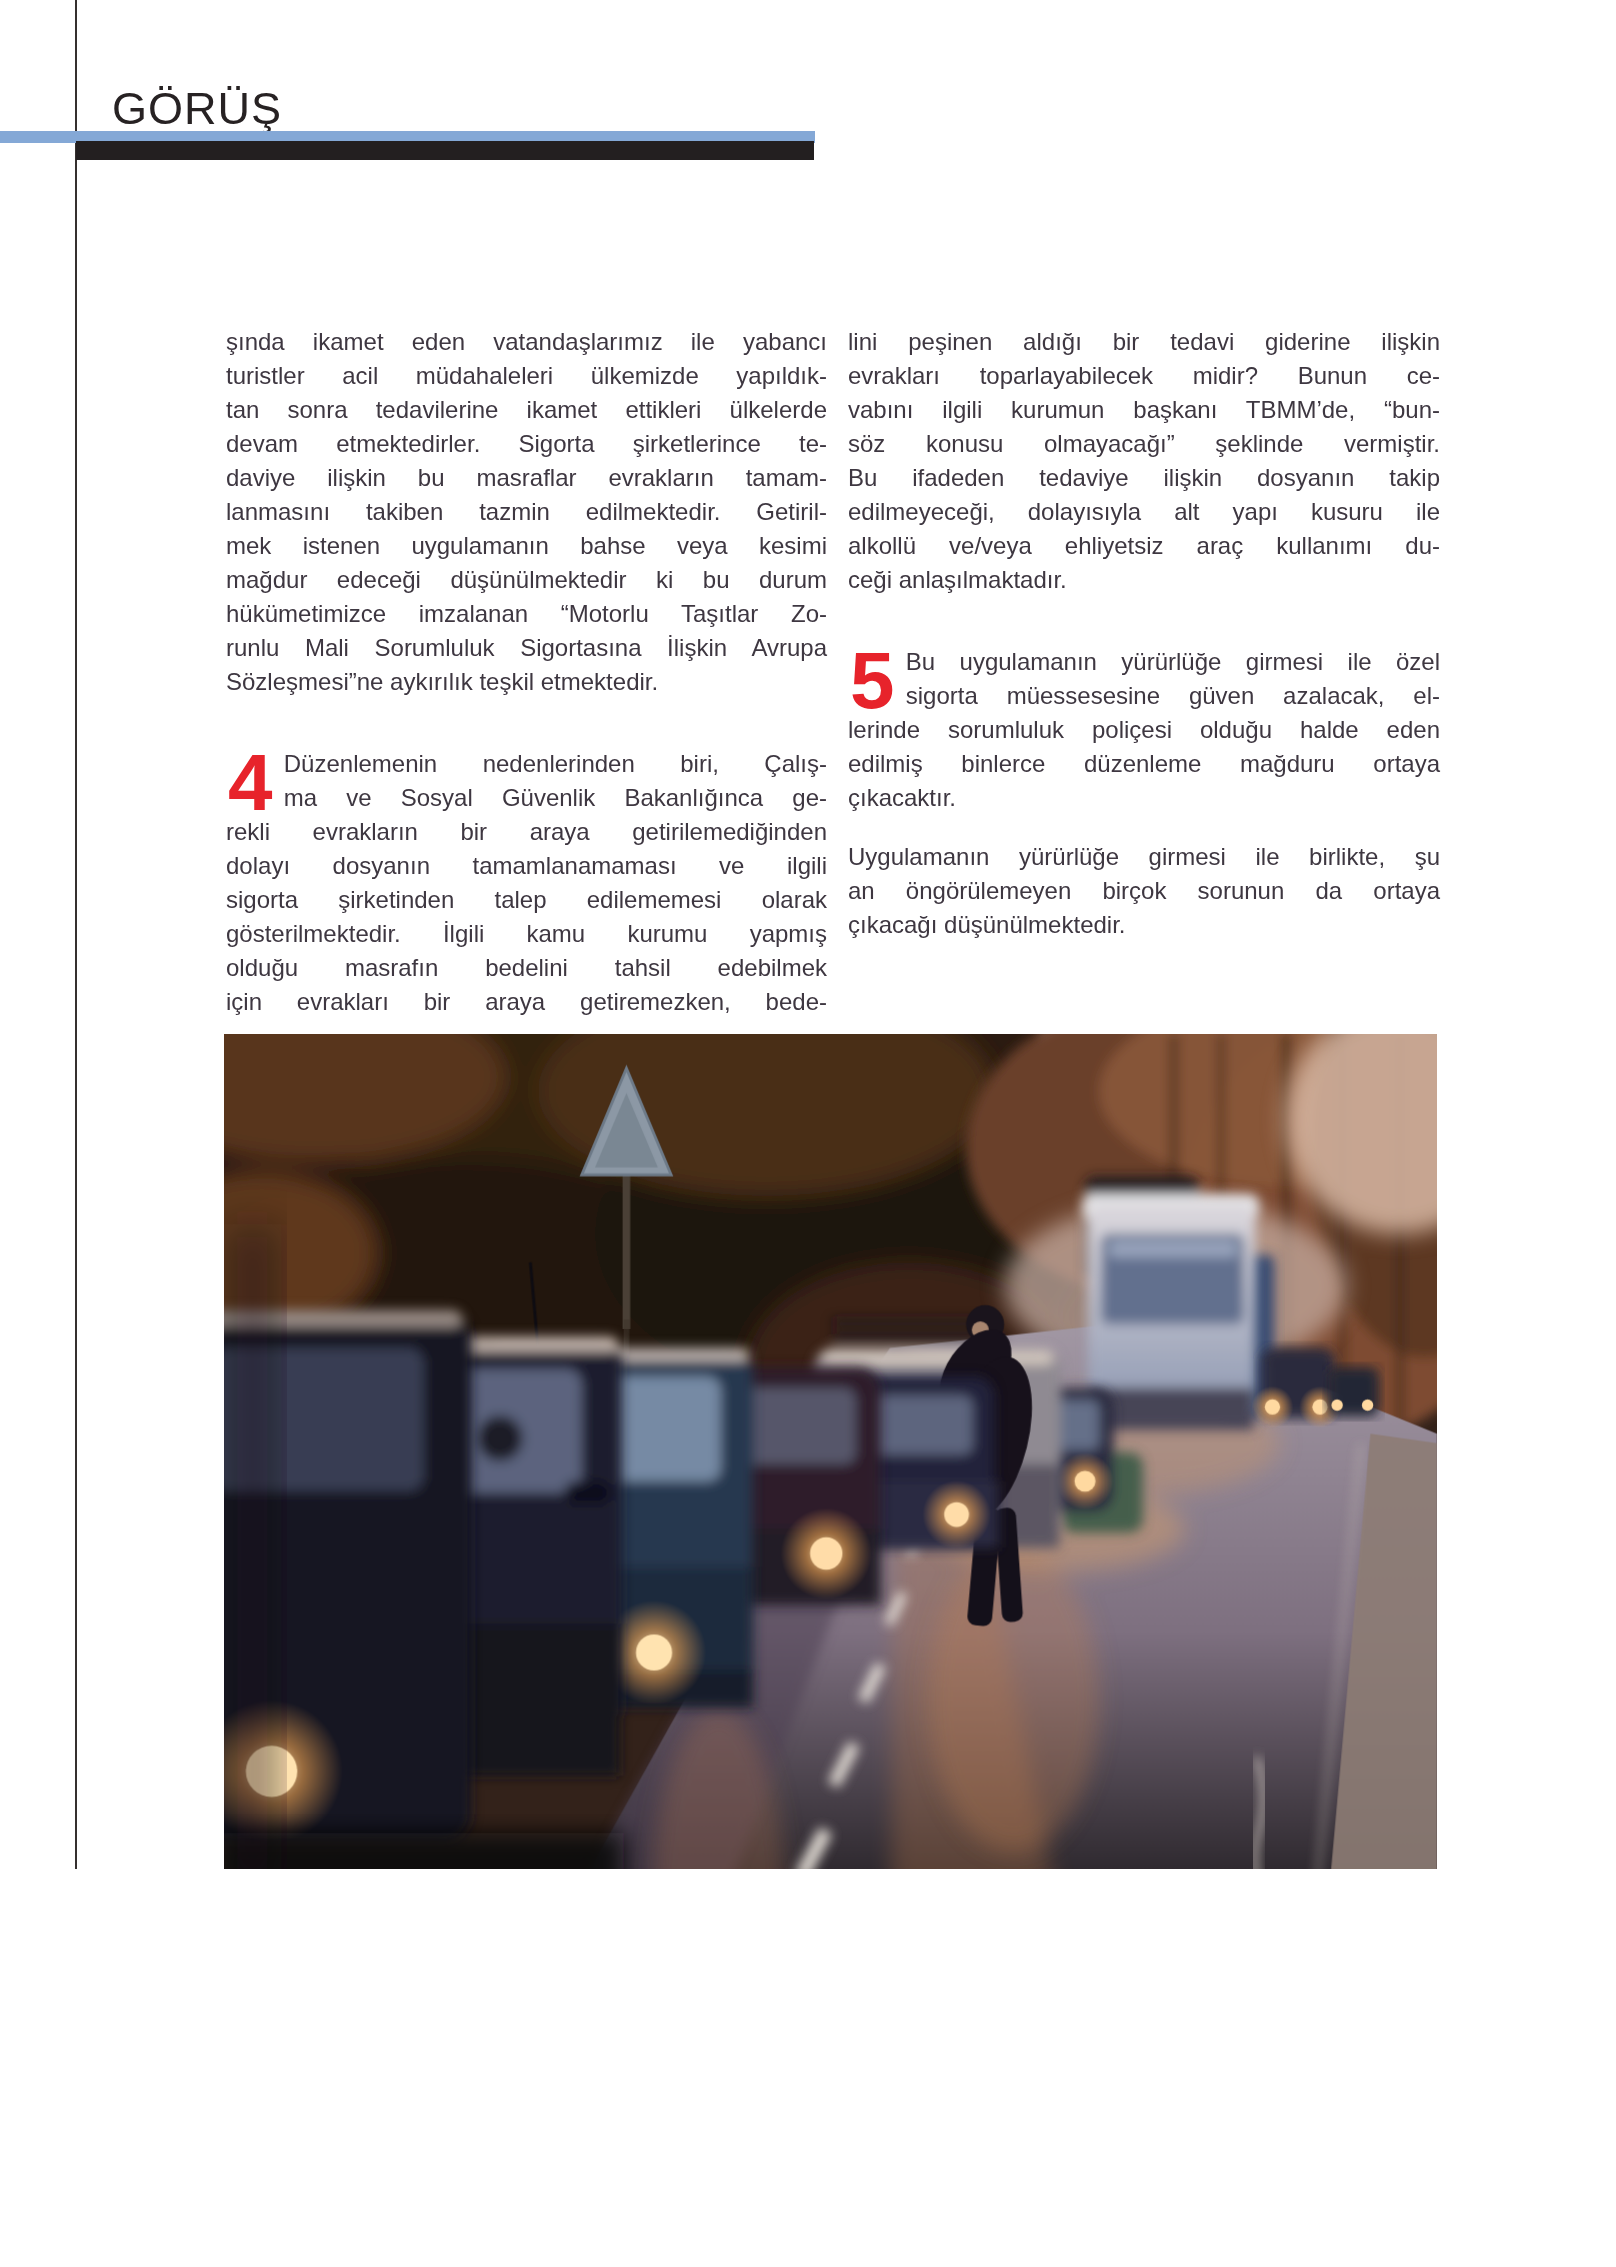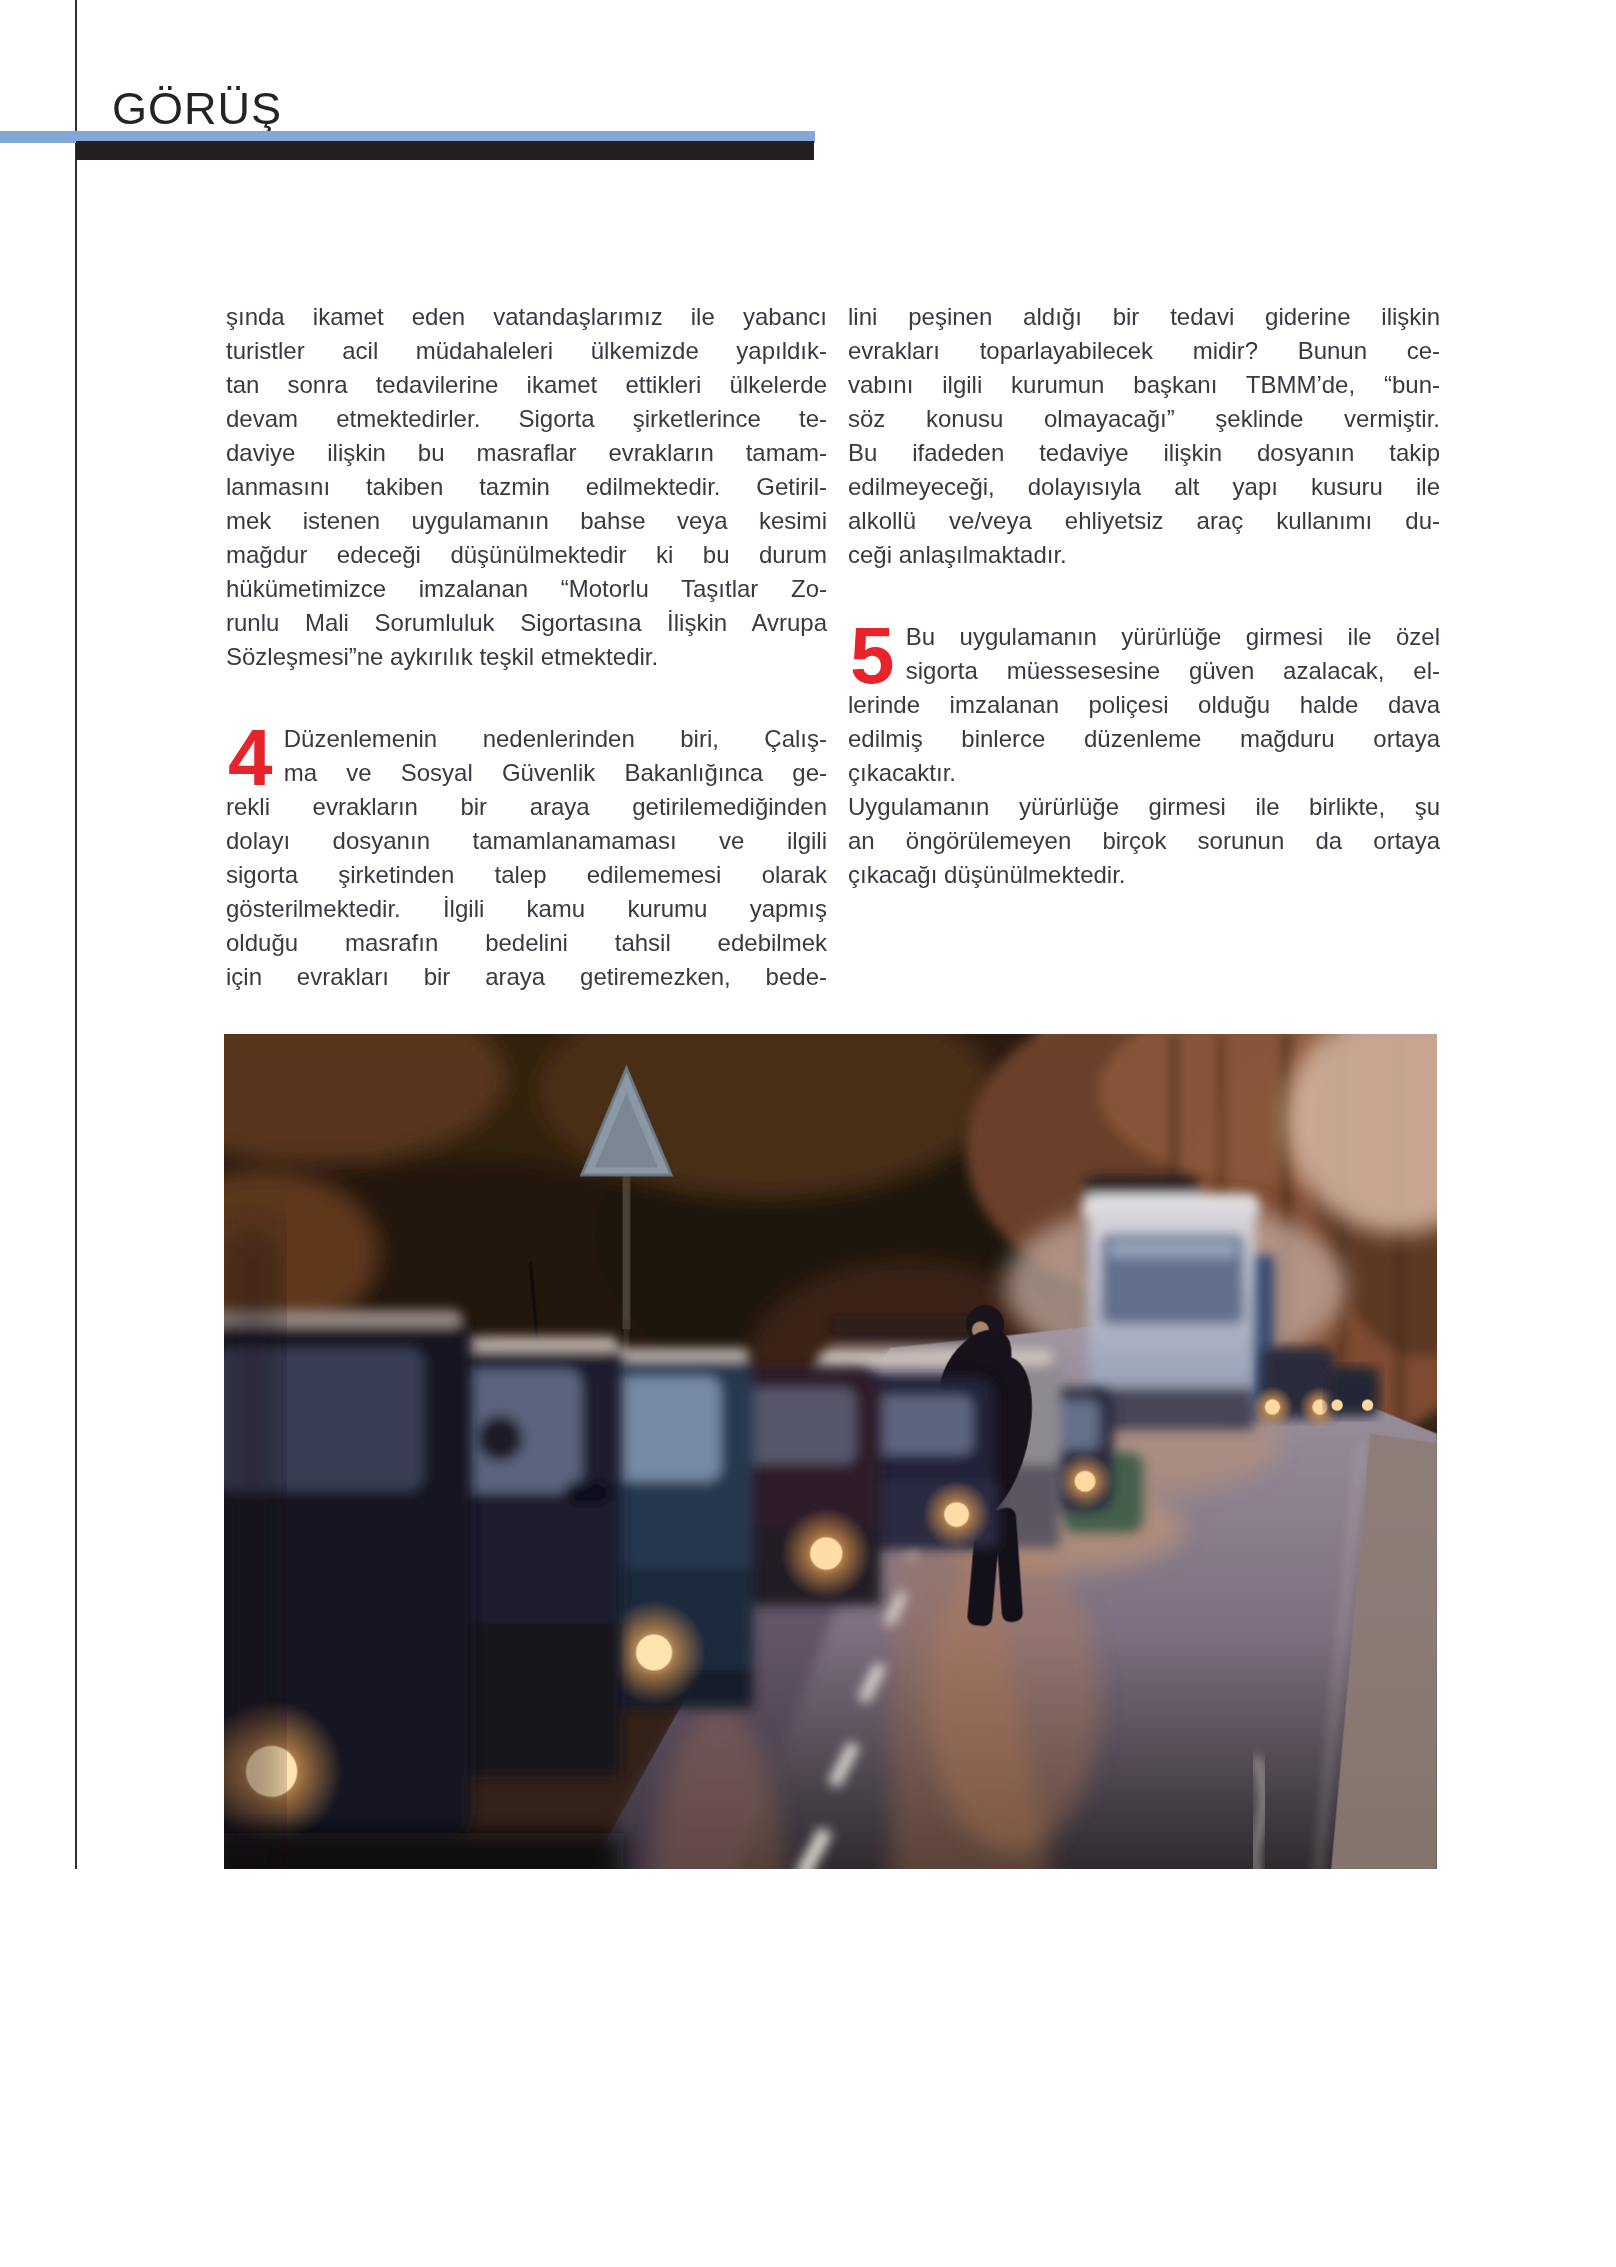--- a/index.html
+++ b/index.html
@@ -10,21 +10,21 @@
 
   .page-title { position:absolute; left:112px; top:86px; font-size:45px; line-height:45px;
                 letter-spacing:1px; color:#272223; }
   .bar-blue-top  { position:absolute; left:0; top:131px; width:815px; height:12.4px; background:#84a8d6; }
   .bar-black-top { position:absolute; left:76px; top:141px; width:738px; height:19px; background:#231f20; }
 
   .col { position:absolute; top:300px; font-size:24px; line-height:34px; color:#3e3741; }
   .col-left  { left:226px; width:601px; }
   .col-right { left:848px; width:592px; }
 
-  .block { position:relative; }
+  .block { position:relative;margin-top:25px; }
   .block.numbered { margin-top:48px; }
   .block::after { content:""; display:block; clear:both; }
 
   .secnum { float:left; font-size:80px; line-height:63px; margin:3.8px 13.3px 0 1.9px;
             font-weight:700; color:#e7232b; letter-spacing:-1.9px; }
 
   .line { text-align:justify; text-align-last:justify; min-height:34px; }
   .line.align-left { text-align:left; text-align-last:left; }
 
   .photo { position:absolute; left:224px; top:1034px; width:1213px; height:980px; margin:0; }
@@ -80,21 +80,21 @@
         <div class="line">söz konusu olmayacağı” şeklinde vermiştir.</div>
         <div class="line">Bu ifadeden tedaviye ilişkin dosyanın takip</div>
         <div class="line">edilmeyeceği, dolayısıyla alt yapı kusuru ile</div>
         <div class="line">alkollü ve/veya ehliyetsiz araç kullanımı du-</div>
         <div class="line align-left">ceği anlaşılmaktadır.</div>
       </div>
       <div class="block numbered">
         <span class="secnum">5</span>
         <div class="line">Bu uygulamanın yürürlüğe girmesi ile özel</div>
         <div class="line">sigorta müessesesine güven azalacak, el-</div>
-        <div class="line">lerinde imzalanan poliçesi olduğu halde dava</div>
+        <div class="line">lerinde sorumluluk poliçesi olduğu halde eden</div>
         <div class="line">edilmiş binlerce düzenleme mağduru ortaya</div>
         <div class="line align-left">çıkacaktır.</div>
       </div>
       <div class="block plain">
         <div class="line">Uygulamanın yürürlüğe girmesi ile birlikte, şu</div>
         <div class="line">an öngörülemeyen birçok sorunun da ortaya</div>
         <div class="line align-left">çıkacağı düşünülmektedir.</div>
       </div>
     </div>
 

